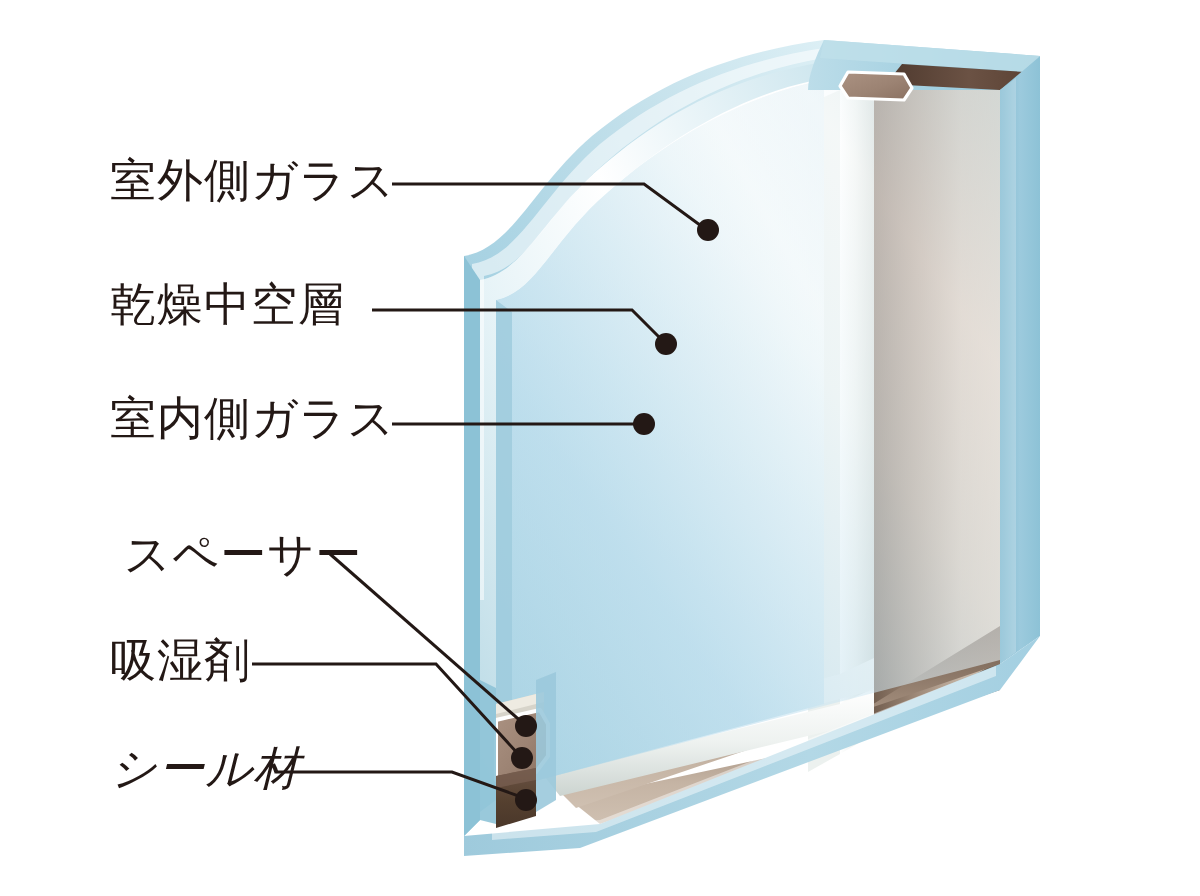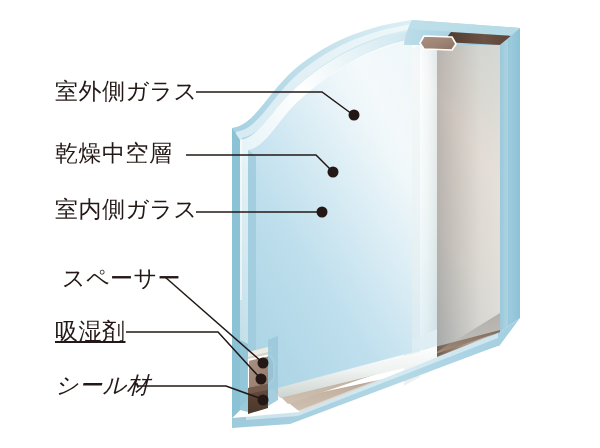--- a/index.html
+++ b/index.html
@@ -27,21 +27,21 @@
     font-size: 23px;
     line-height: 19px;
     color: #231815;
     white-space: nowrap;
     letter-spacing: 0.5px;
   }
   #lbl-outer-glass  { left: 55px;  top: 82px;  }
   #lbl-air-layer    { left: 55px;  top: 144px; }
   #lbl-inner-glass  { left: 55px;  top: 202px; font-family: Liberation Mono, monospace; }
   #lbl-spacer       { left: 62px;  top: 269px; }
-  #lbl-desiccant    { left: 55px;  top: 322px; text-decoration: underline; }
+  #lbl-desiccant    { left: 55px;  top: 322px; }
   #lbl-sealant      { left: 55px;  top: 376px; font-style: italic; }
 </style>
 </head>
 <body>
 
 <svg id="figure" viewBox="0 0 600 448" xmlns="http://www.w3.org/2000/svg">
   <defs>
 
     <linearGradient id="gFaceOuter" x1="0" y1="1" x2="1" y2="0">
       <stop offset="0.00" stop-color="#a9d3e3"></stop>

